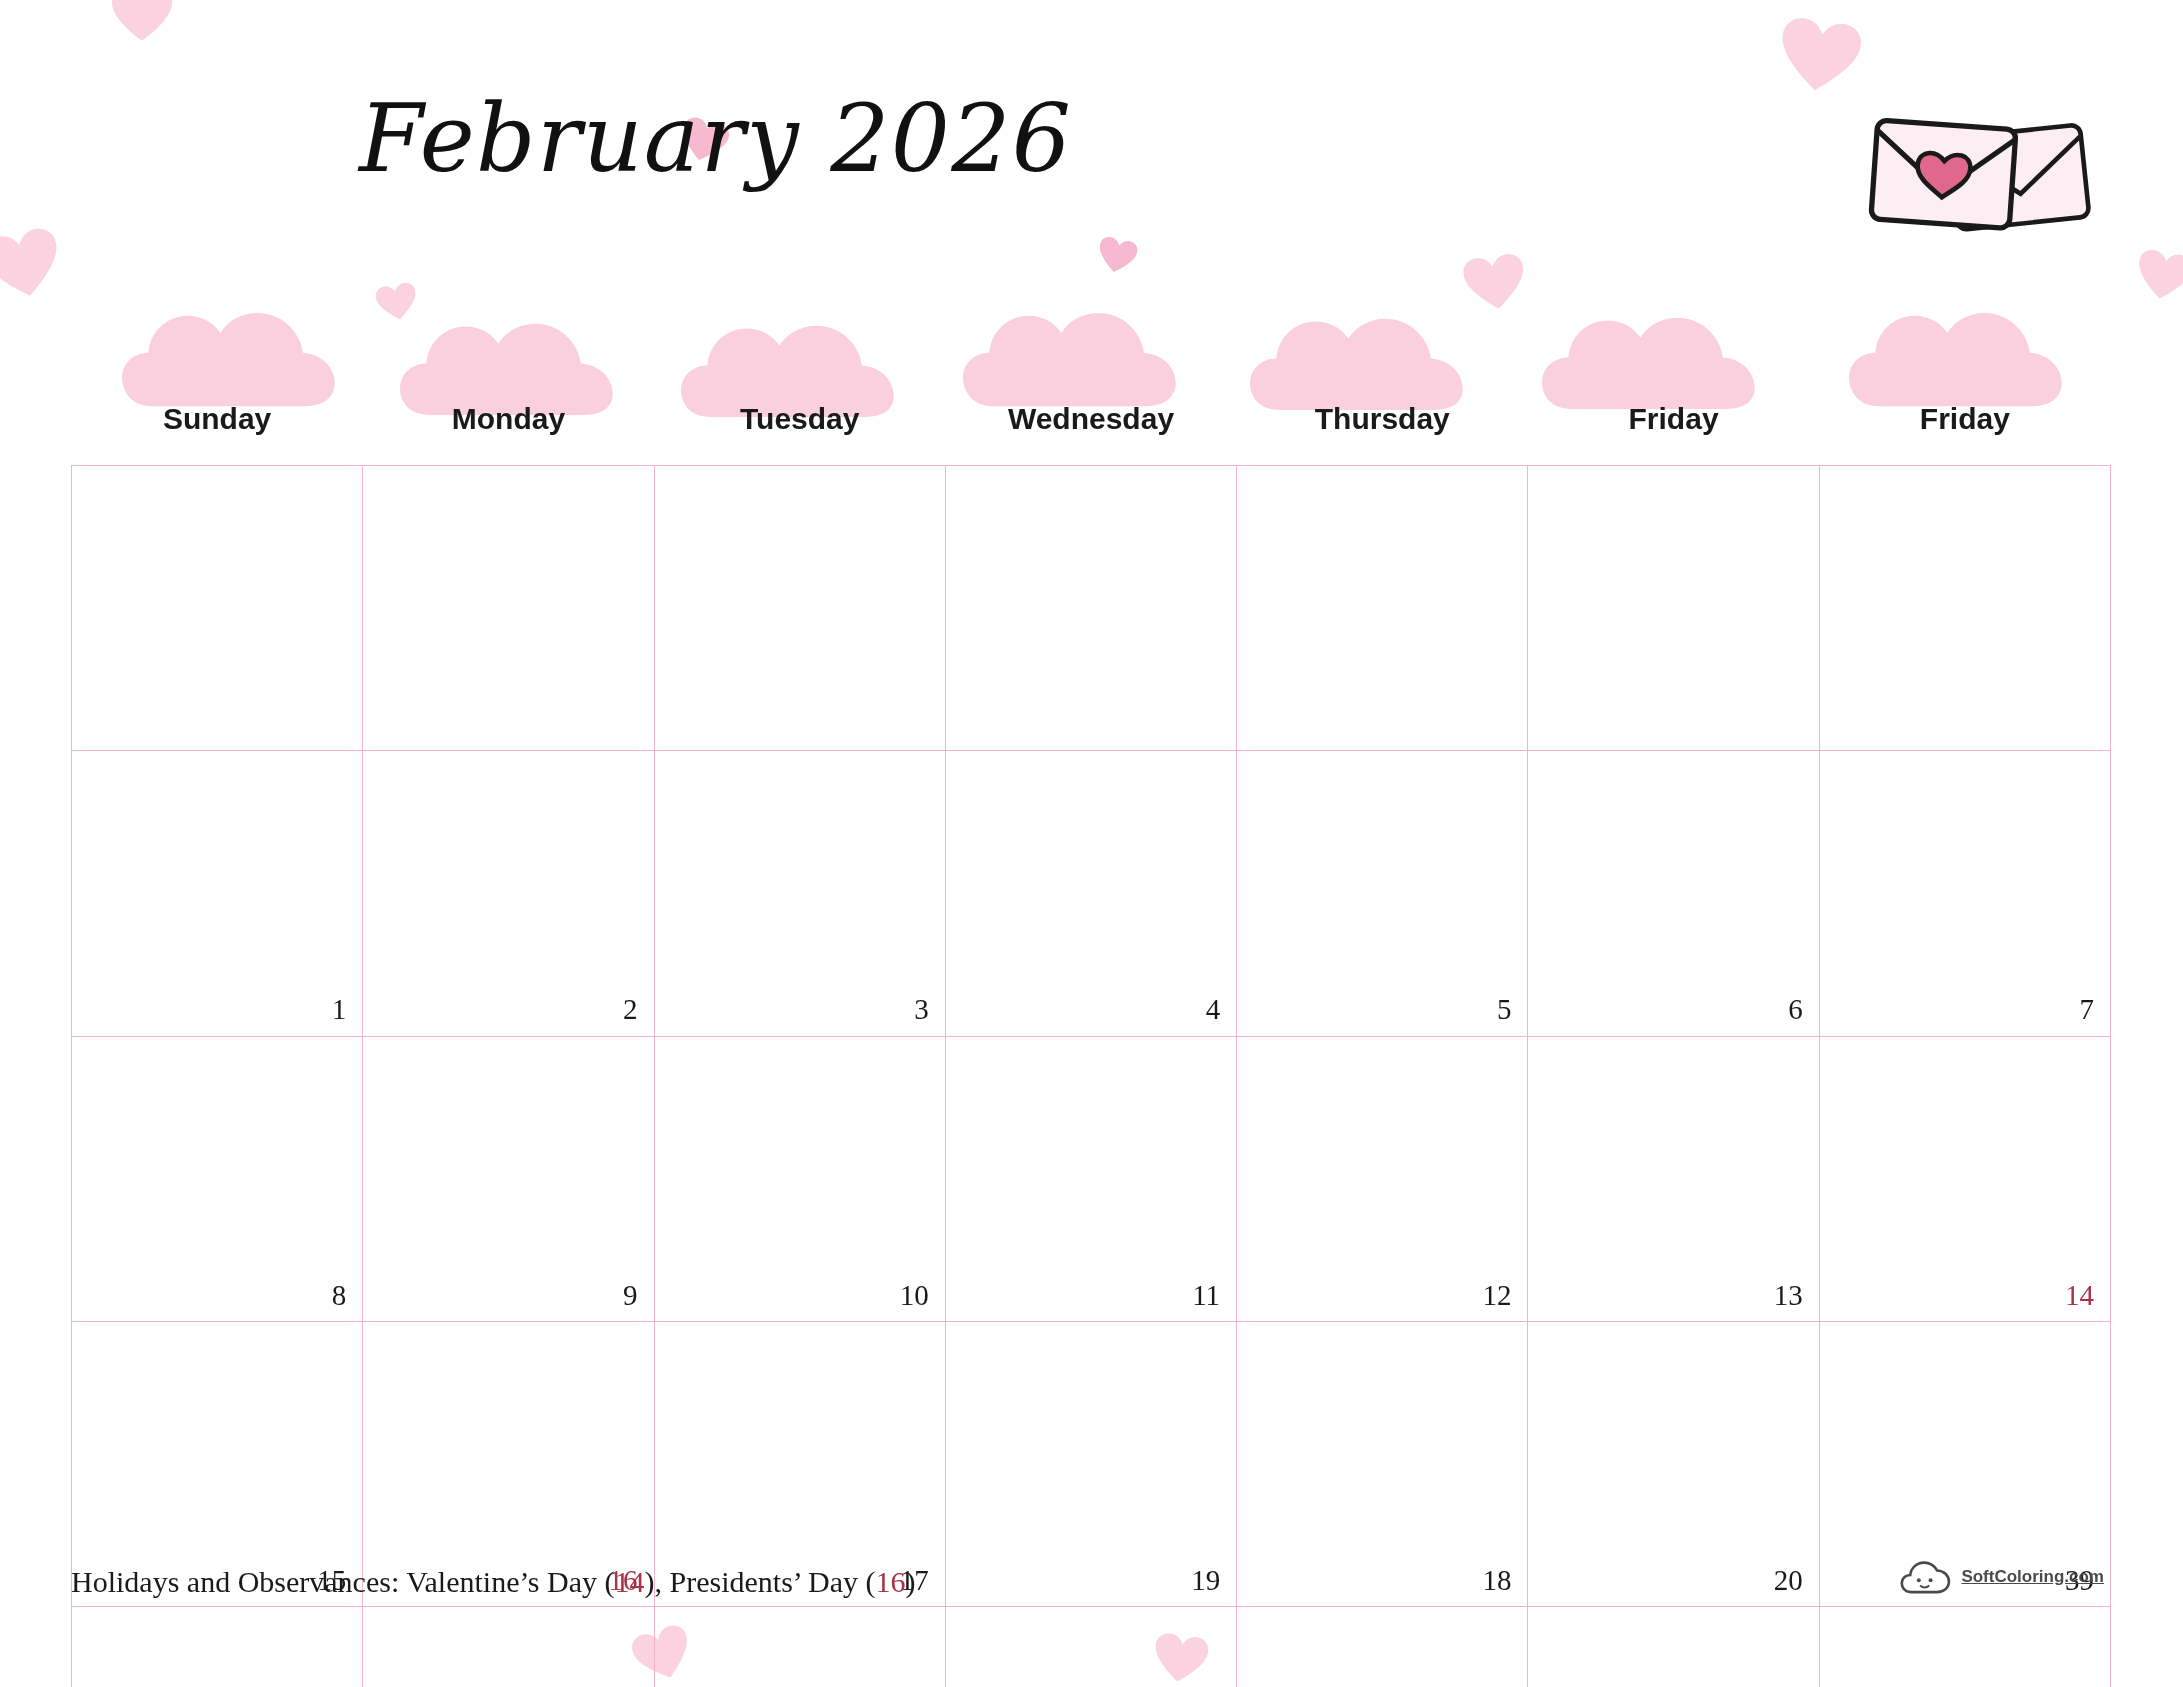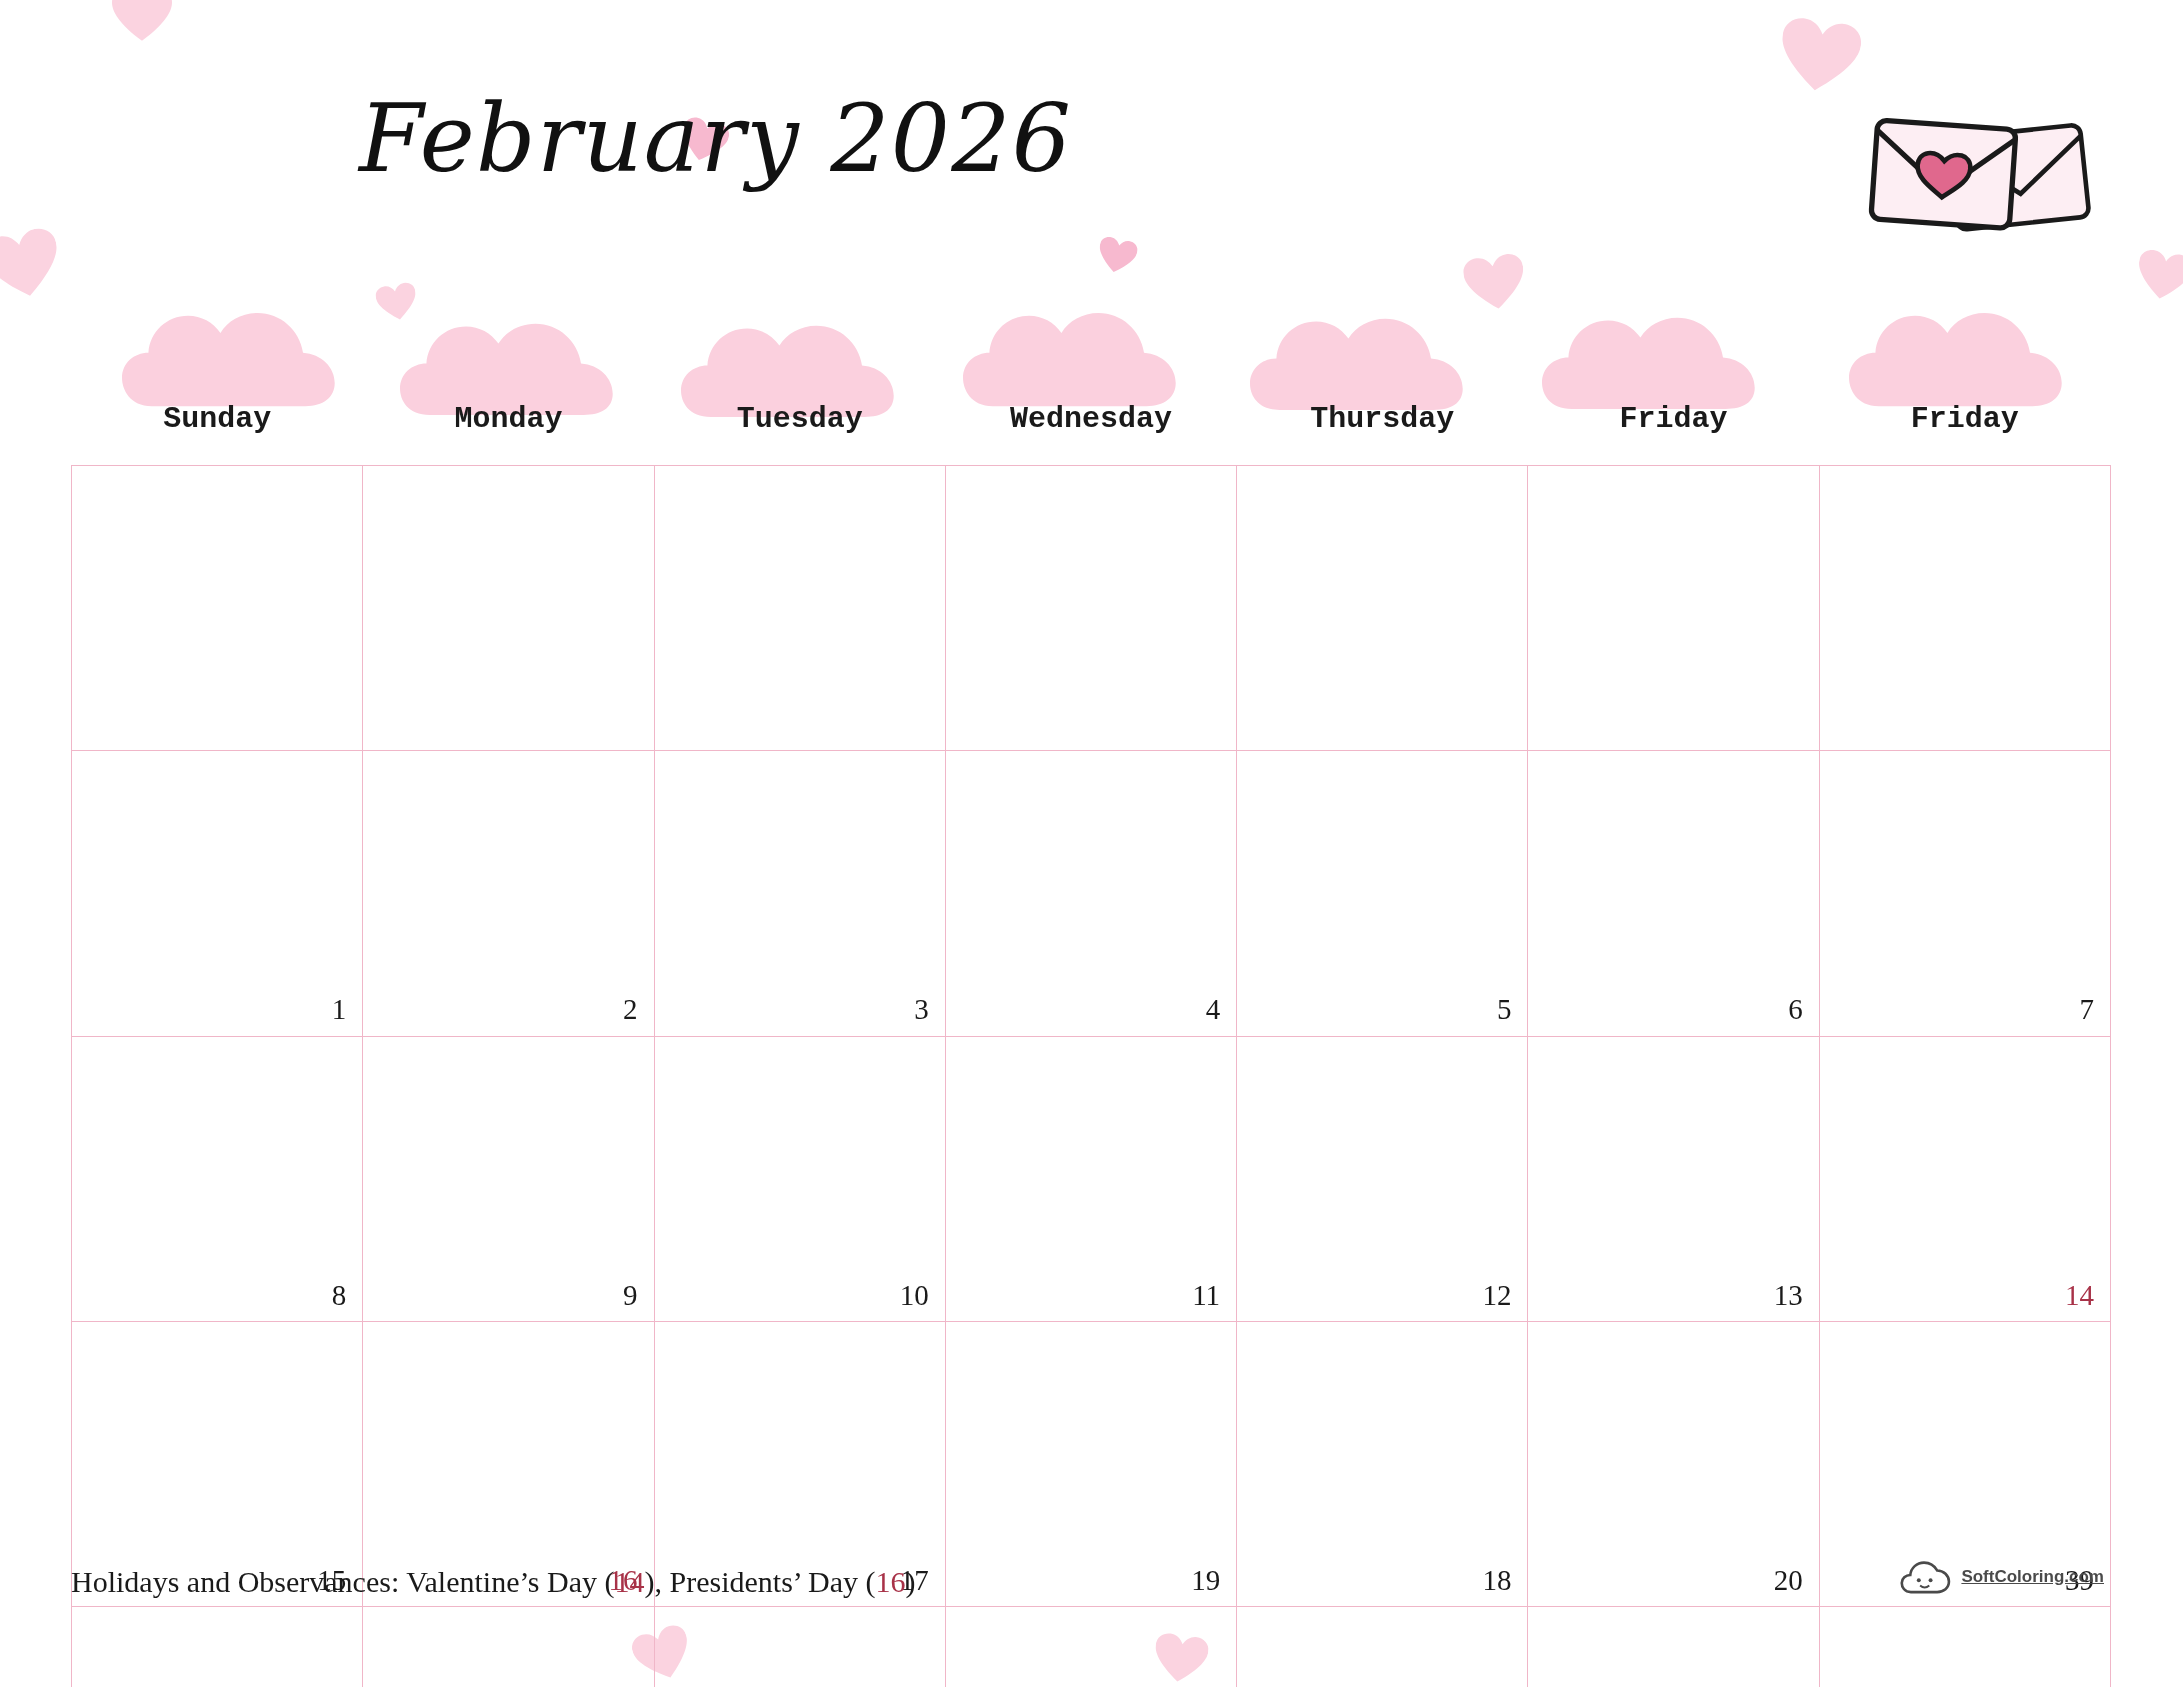--- a/index.html
+++ b/index.html
@@ -72,21 +72,21 @@
     top: 397px;
     width: 2040px;
     border-collapse: collapse;
     table-layout: fixed;
   }
   .calendar th {
     height: 66px;
     font-size: 30px;
     font-weight: bold;
     color: #1a1a1a;
-    font-family: Liberation Mono, monospace;
+    font-family: Liberation Sans, sans-serif;
     border: none;
     vertical-align: middle;
   }
   .weekday-label {
     display: block;
     text-align: center;
     position: relative;
     top: -12px;
   }
   .calendar td {

